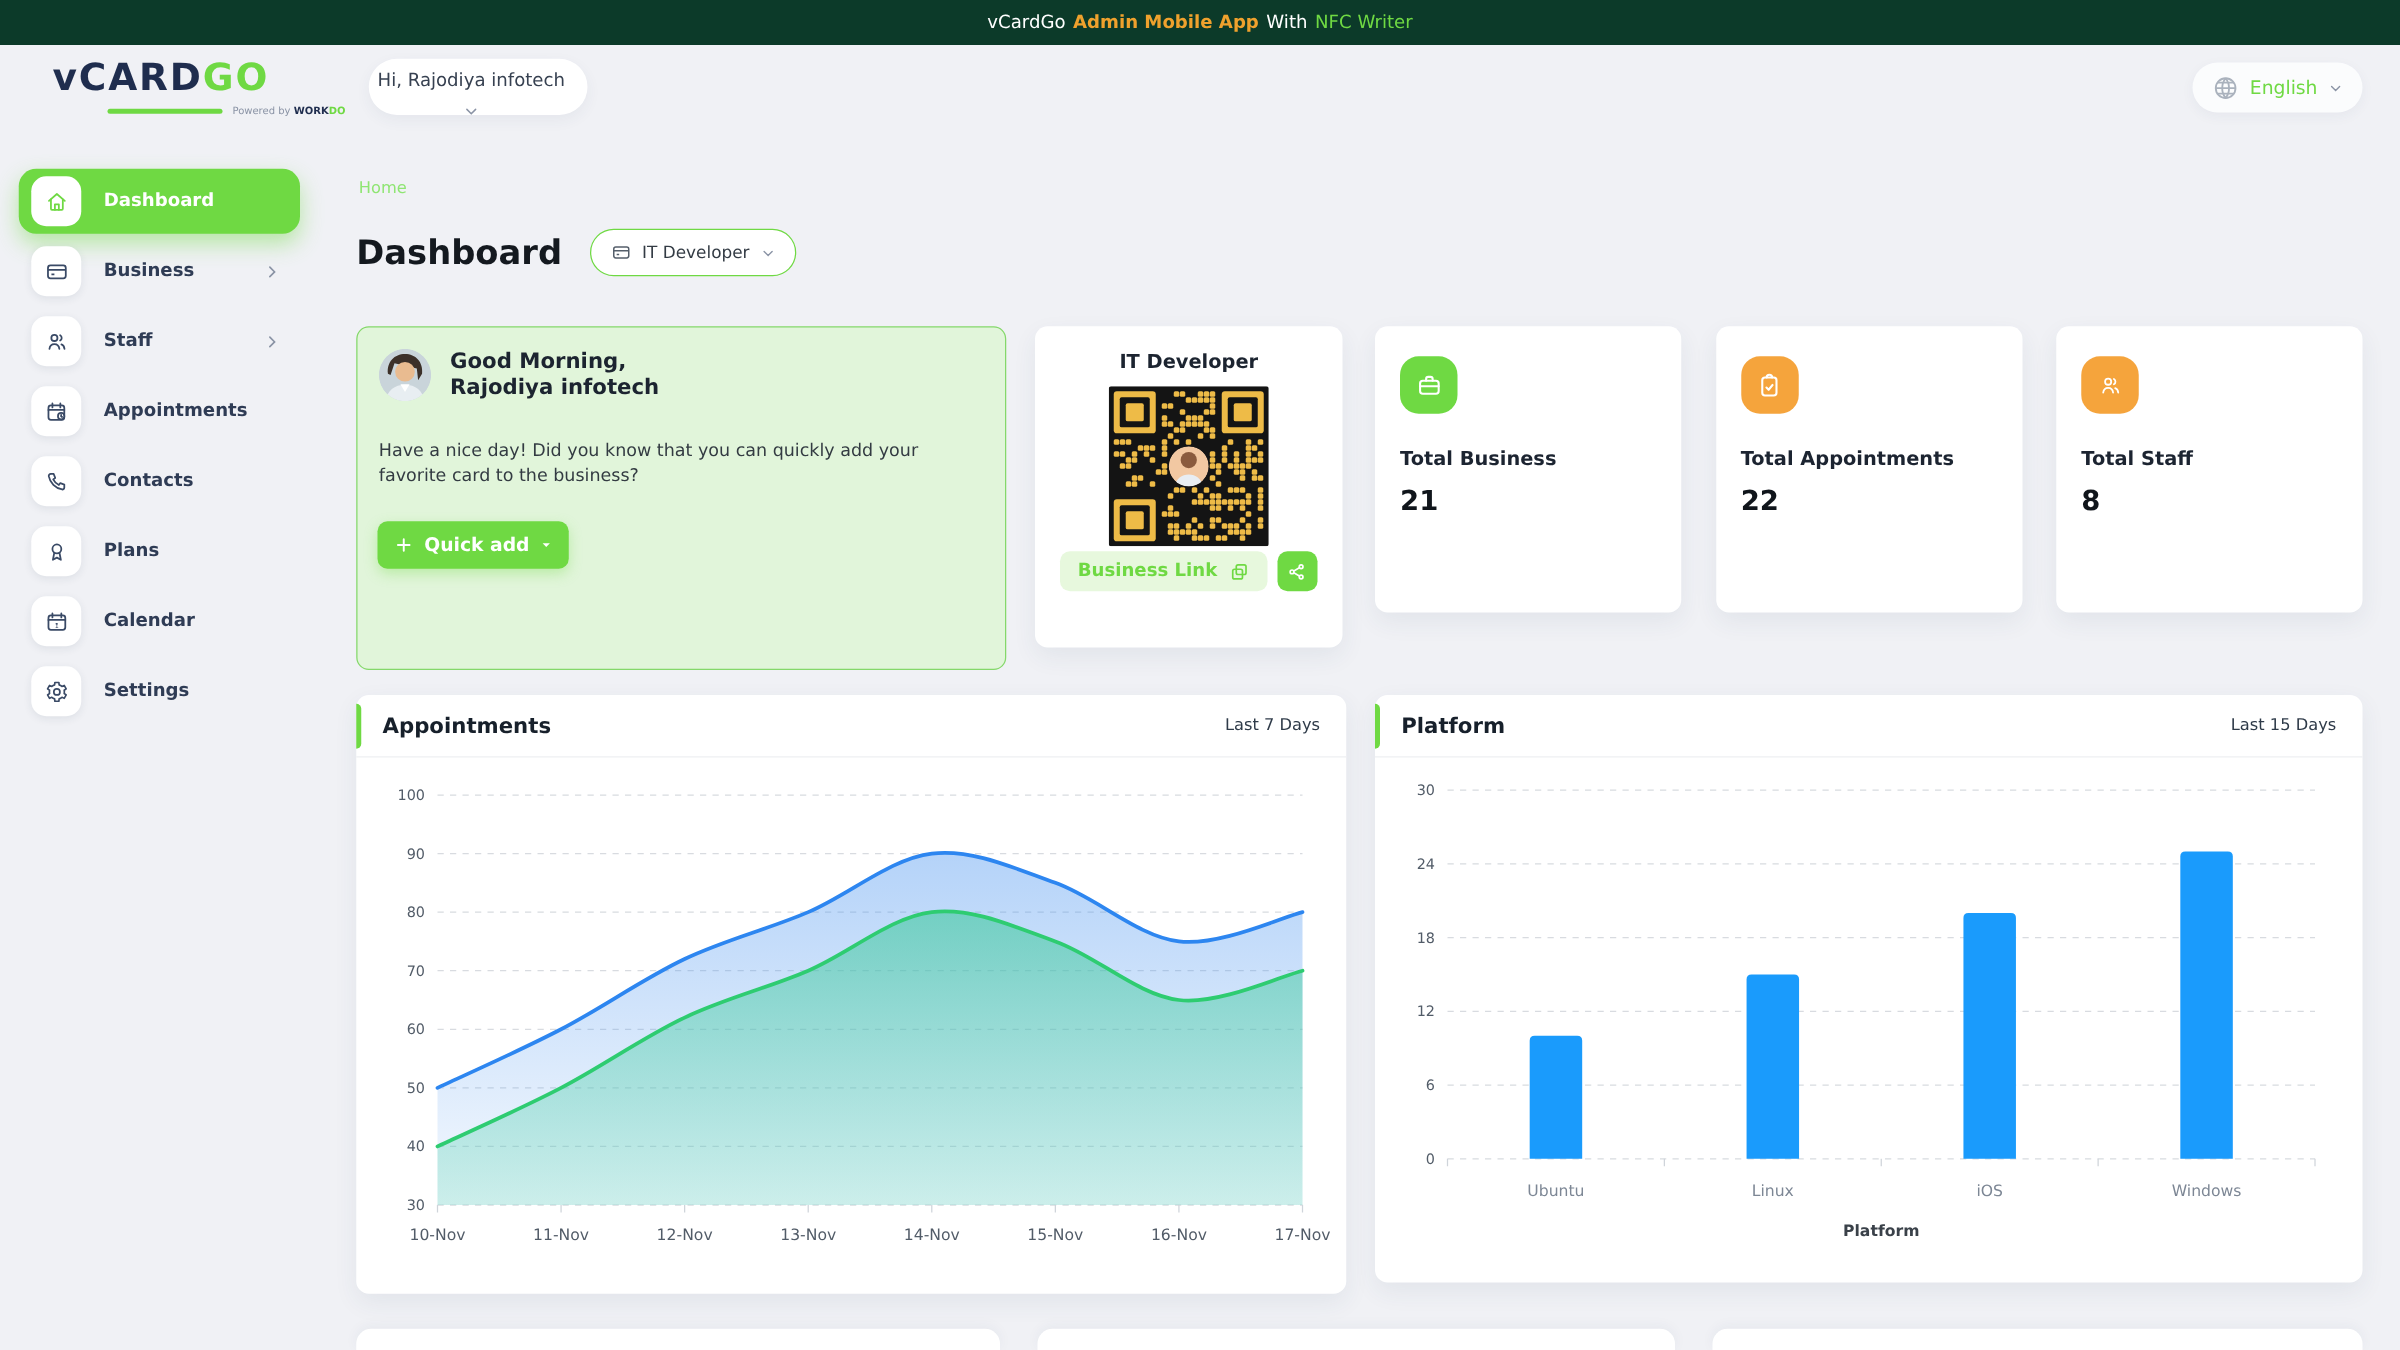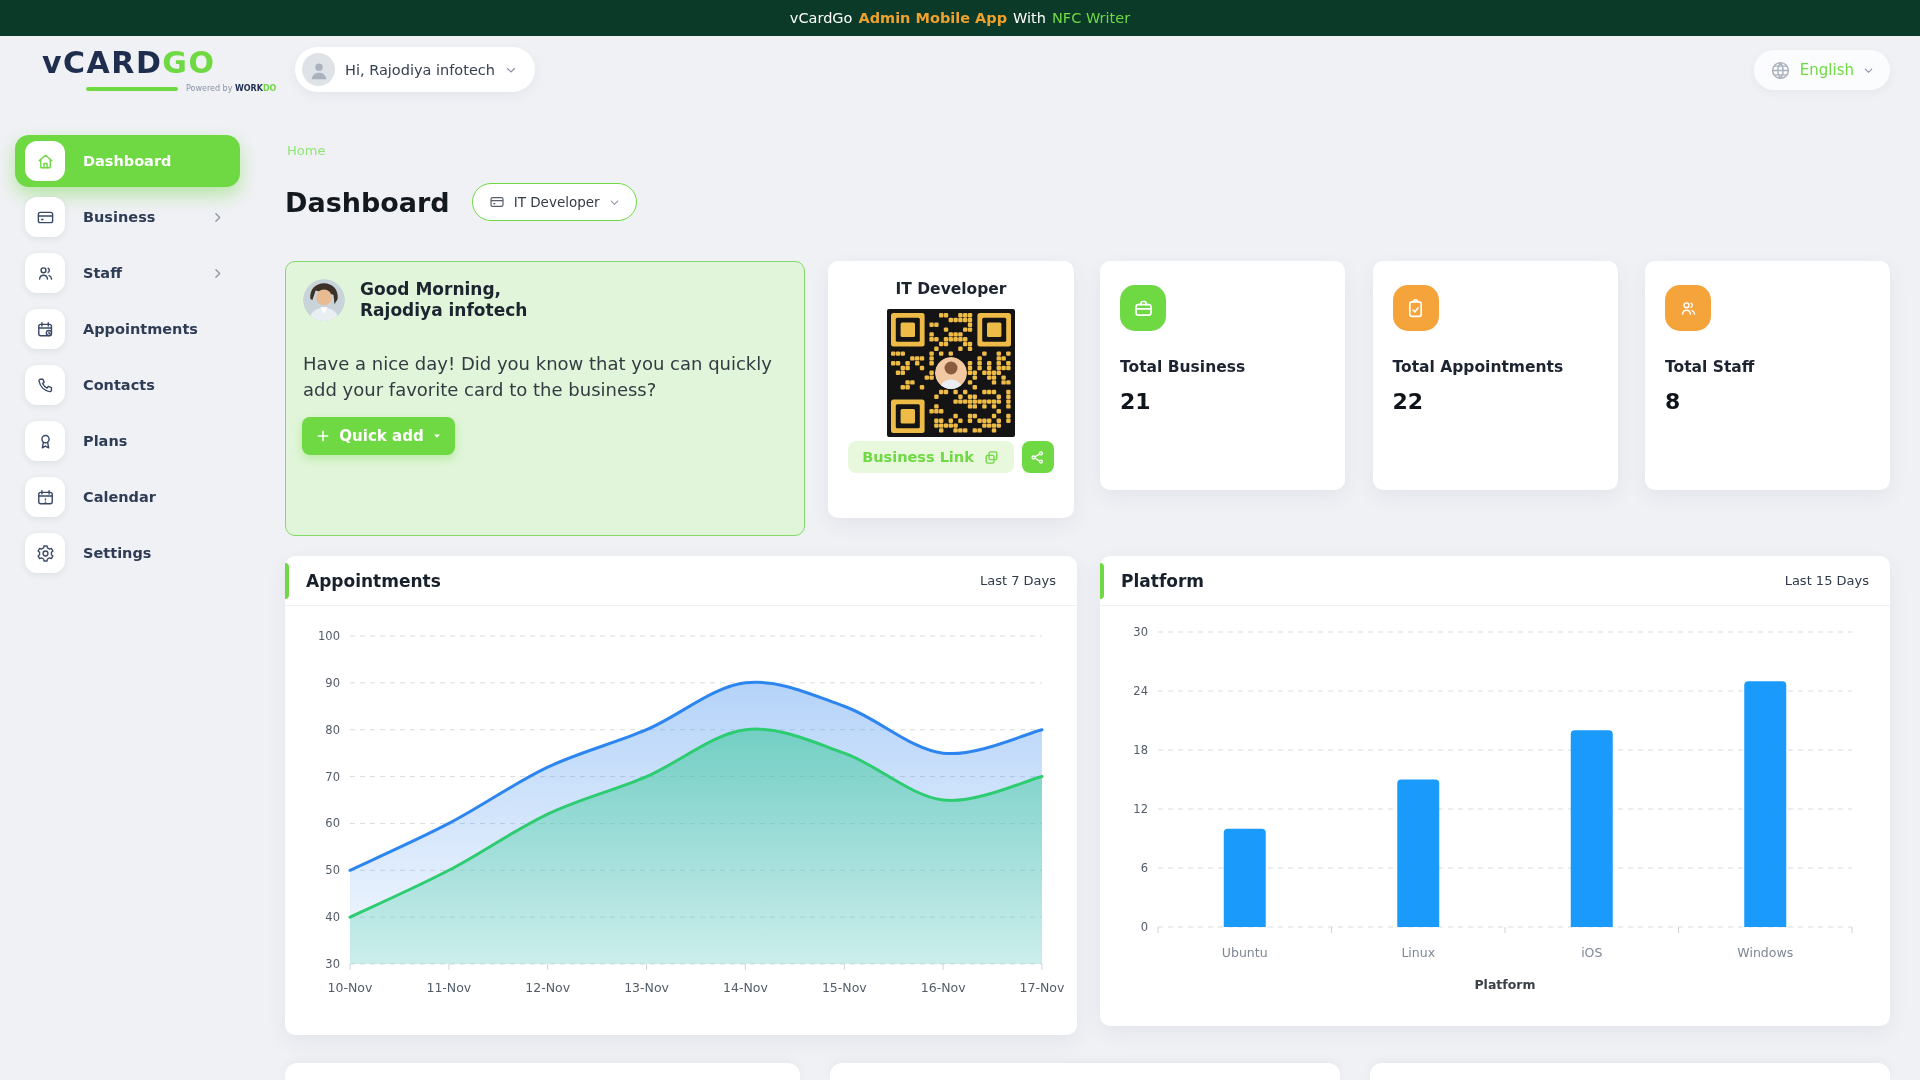--- a/index.html
+++ b/index.html
@@ -28,20 +28,21 @@
   .logo-line { display:inline-block; width:92px; height:4px; border-radius:2px; background:#6fd943; }
   .powered { font-size:8px; color:#8a93a5; margin-left:8px; white-space:nowrap; }
   .powered b { color:#1f2d4e; } .powered .pw-green { color:#6fd943; }
   .user-pill {
     position:absolute; left:295px; top:47px; height:45px;
     background:#fff; border:none; border-radius:23px;
     display:flex; align-items:center; gap:10px; padding:0 18px 0 7px;
     font-size:14.5px; color:#374151; cursor:pointer;
     box-shadow:0 4px 12px rgba(45,65,95,.06);
     font-family:inherit;
+    flex-direction:column;
   }
   .avatar-sm { width:33px; height:33px; border-radius:50%; background:#dfe3e8; display:flex; align-items:center; justify-content:center; color:#aab2bd; overflow:hidden; }
   .lang-pill {
     position:absolute; right:30px; top:50px; height:40px;
     background:#fbfcfd; border:none; border-radius:20px;
     display:flex; align-items:center; gap:9px; padding:0 16px;
     font-size:15px; color:#6fd943; cursor:pointer; font-family:inherit;
     box-shadow:0 3px 10px rgba(45,65,95,.05);
   }
   .lang-pill .globe { color:#aab2bd; display:flex; }
@@ -74,21 +75,21 @@
   .biz-select .icn { color:#555f6b; display:flex; }
   .card { position:absolute; background:#fff; border-radius:10px; box-shadow:0 7px 20px rgba(45,65,95,.07); }
   
   .greet-card {
     position:absolute; left:285px; top:261px; width:520px; height:275px;
     background:#e1f5da; border:1px solid #84d86a; border-radius:10px; padding:17px;
   }
   .greet-head { display:flex; gap:15px; }
   .avatar-lg { width:42px; height:42px; border-radius:50%; overflow:hidden; flex:none; }
   .greet-name { font-size:17px; font-weight:700; color:#1c2430; line-height:1.25; }
-  .greet-msg { margin-top:29px; font-size:18px; color:#333b42; line-height:1.45; width:482px; }
+  .greet-msg { margin-top:29px; font-size:14px; color:#333b42; line-height:1.45; width:482px; }
   .quick-add {
     position:absolute; left:16px; top:155px; height:38px; width:153px;
     background:#6fd943; color:#fff; border:none; border-radius:8px;
     display:flex; align-items:center; justify-content:center; gap:8px;
     font-size:15px; font-weight:600; cursor:pointer; font-family:inherit;
     box-shadow:0 4px 10px rgba(111,217,67,.35);
   }
   
   .qr-card { left:828px; top:261px; width:246px; height:257px; text-align:center; }
   .qr-title { font-size:15.5px; font-weight:700; color:#1c2430; margin-top:19px; }

